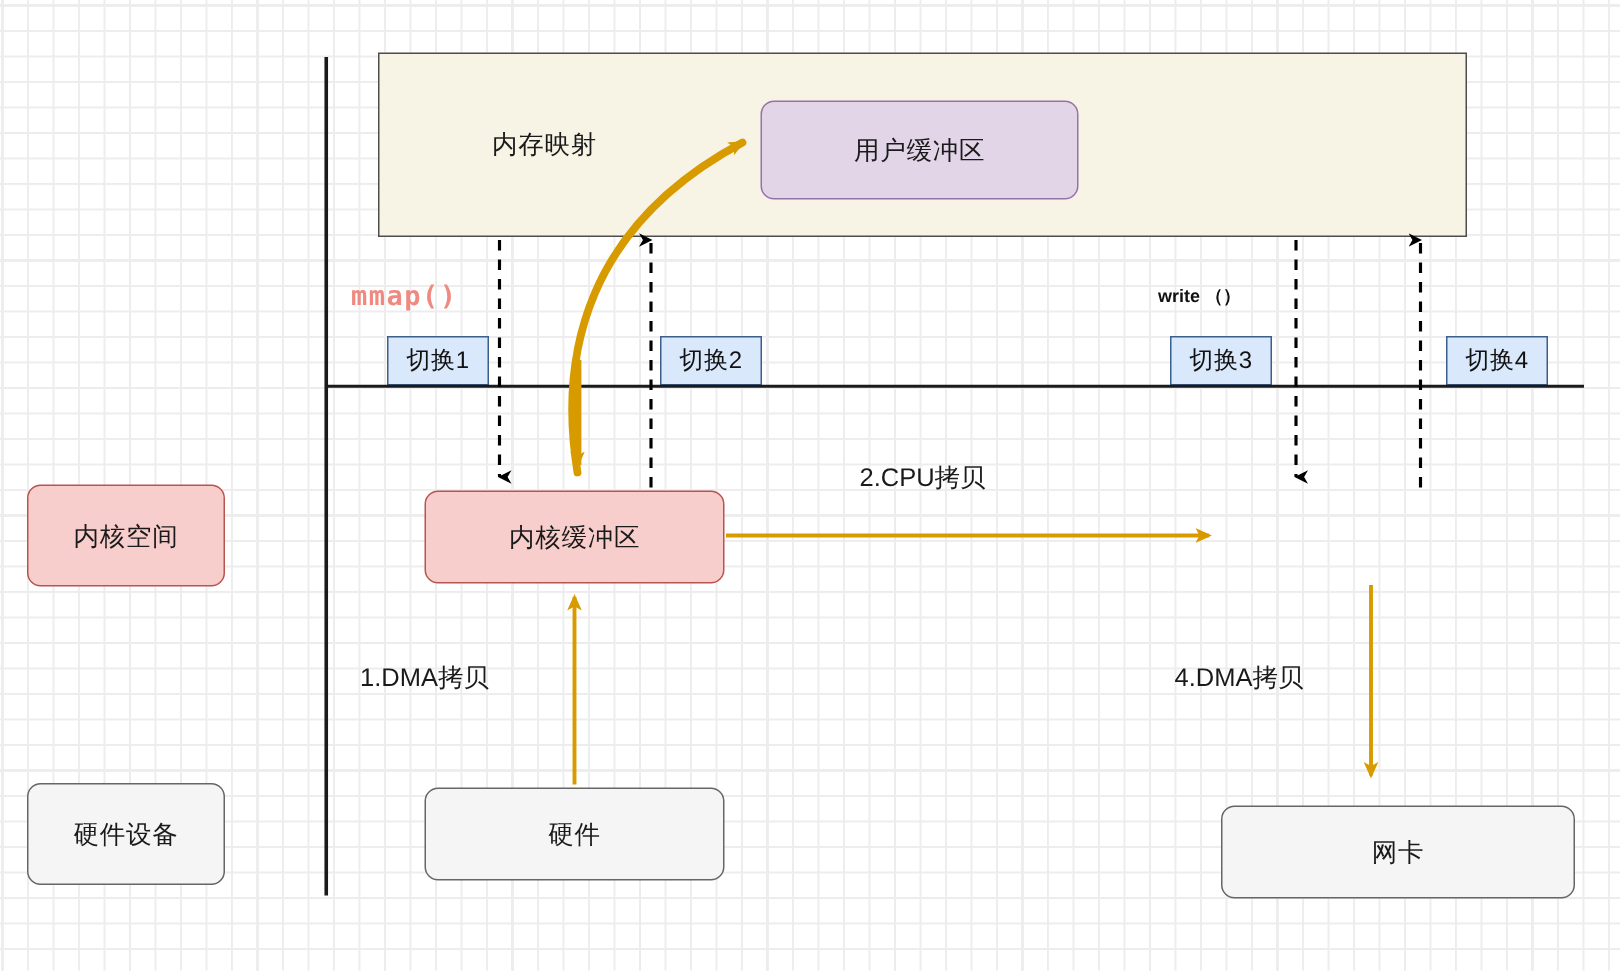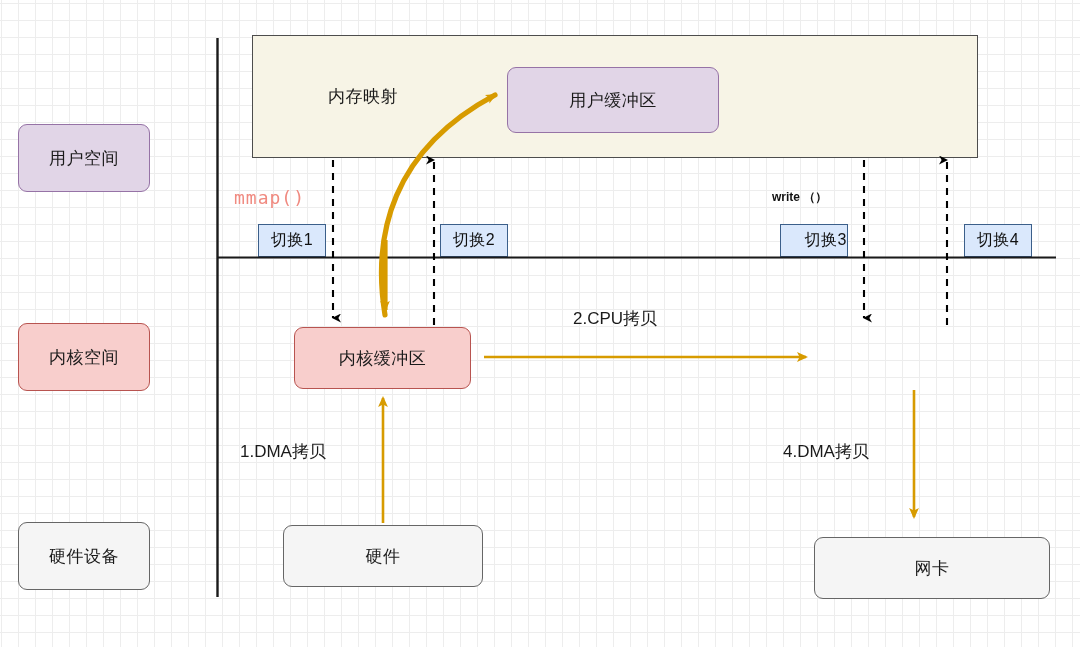--- a/index.html
+++ b/index.html
@@ -39,52 +39,50 @@
     font-size:16px;color:#111;
   }
   .plain-label{
     position:absolute;font-size:17px;color:#1a1a1a;white-space:nowrap;
   }
   .mono-red{
     position:absolute;
     font-family:"DejaVu Sans Mono","Liberation Mono",monospace;
     font-size:18px;color:#f08a80;white-space:nowrap;
     letter-spacing:1px;
+    font-weight:bold;
   }
   .bold-lbl{
     position:absolute;font-size:12px;font-weight:bold;color:#111;white-space:nowrap;
   }
   svg.overlay{position:absolute;left:0;top:0;width:1080px;height:647px;pointer-events:none;}
 </style>
 </head>
 <body>
 
 <div id="canvas">
 
-  <div class="node rounded purple" style="left:18px;top:124px;width:132px;height:68px;">
-    <span>用户空间</span>
-  </div>
 
   <div class="node rounded pink" style="left:18px;top:323px;width:132px;height:68px;">
     <span>内核空间</span>
   </div>
 
   <div class="node rounded grey" style="left:18px;top:522px;width:132px;height:68px;">
     <span>硬件设备</span>
   </div>
 
   <div class="node beige" style="left:252px;top:35px;width:726px;height:123px;justify-content:flex-start;text-align:right;">
     <span style="margin-left:75px;">内存映射</span>
   </div>
 
   <div class="node rounded purple" style="left:507px;top:67px;width:212px;height:66px;">
     <span>用户缓冲区</span>
   </div>
 
-  <div class="node rounded pink" style="left:294px;top:327px;width:177px;height:62px;">
+  <div class="node rounded pink" style="left:283px;top:327px;width:200px;height:62px;">
     <span>内核缓冲区</span>
   </div>
 
 
   <div class="node rounded grey" style="left:283px;top:525px;width:200px;height:62px;">
     <span>硬件</span>
   </div>
 
   <div class="node rounded grey" style="left:814px;top:525px;width:236px;height:62px;margin-top:12px;">
     <span>网卡</span>
@@ -93,21 +91,21 @@
   <div class="mono-red" style="left:234px;top:187px;">mmap()</div>
 
   <div class="bold-lbl" style="left:772px;top:189px;">write （）</div>
 
   <div class="node bluebox" style="left:258px;top:224px;width:68px;height:33px;">
     <span>切换1</span>
   </div>
   <div class="node bluebox" style="left:440px;top:224px;width:68px;height:33px;">
     <span>切换2</span>
   </div>
-  <div class="node bluebox" style="left:780px;top:224px;width:68px;height:33px;justify-content:flex-end;">
+  <div class="node bluebox" style="left:780px;top:224px;width:68px;height:33px;">
     <span>切换3</span>
   </div>
   <div class="node bluebox" style="left:964px;top:224px;width:68px;height:33px;">
     <span>切换4</span>
   </div>
 
   <div class="plain-label" style="left:240px;top:440px;">1.DMA拷贝</div>
   <div class="plain-label" style="left:573px;top:307px;">2.CPU拷贝</div>
   <div class="plain-label" style="left:783px;top:440px;">4.DMA拷贝</div>
 

